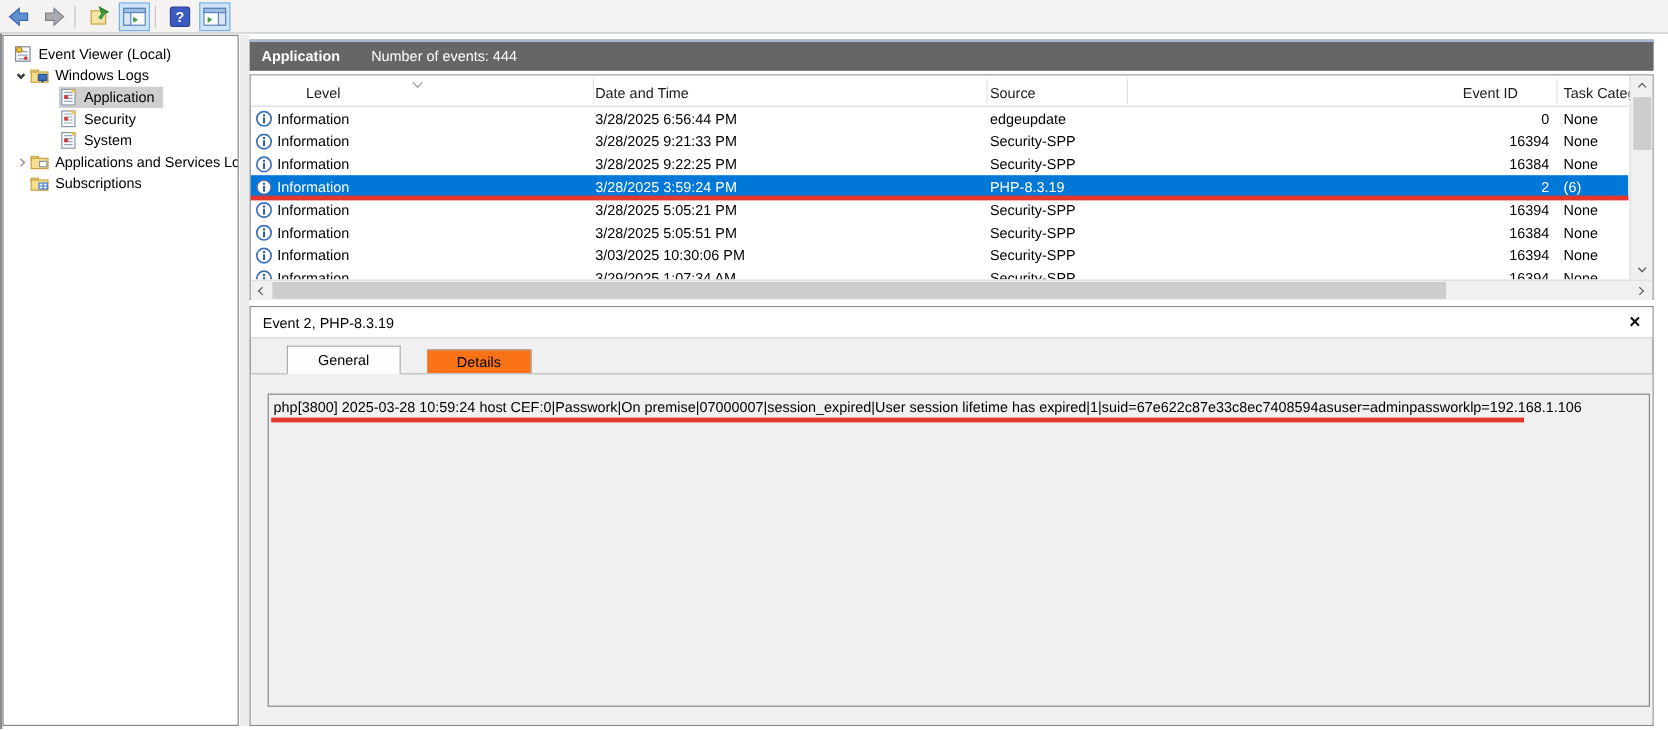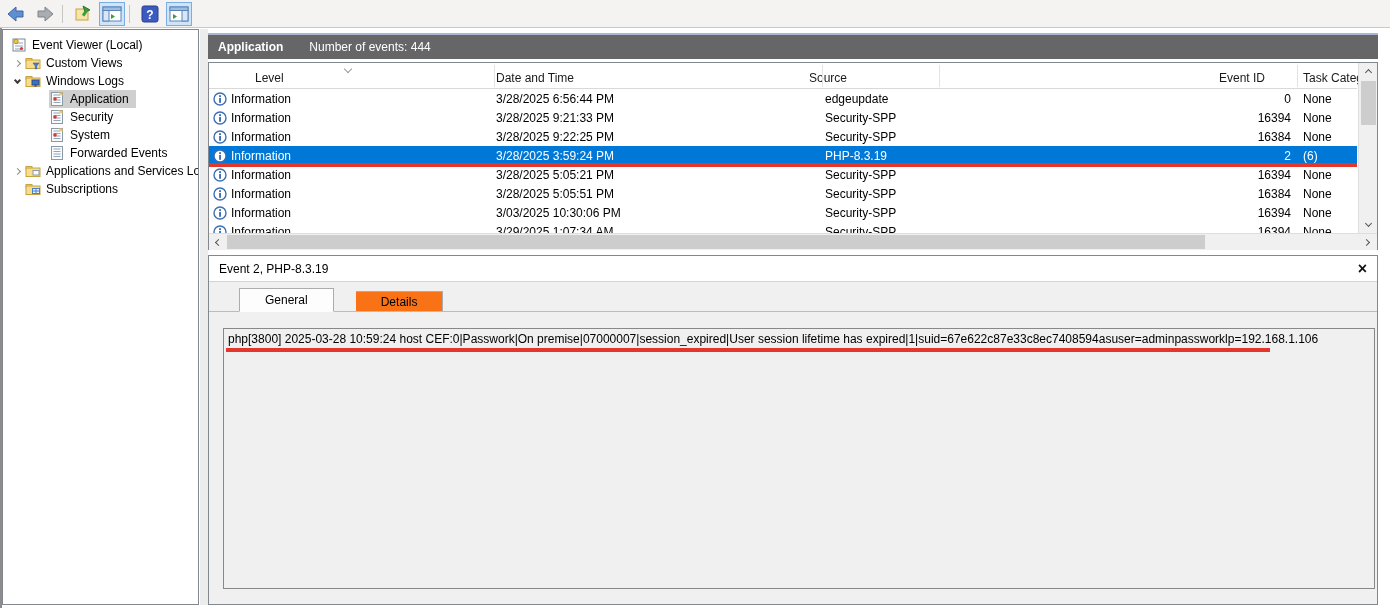--- a/index.html
+++ b/index.html
@@ -168,33 +168,20 @@
           <line x1="4" y1="6" x2="12" y2="6" stroke="#93a5b8"></line>
           <line x1="4" y1="9" x2="12" y2="9" stroke="#93a5b8"></line>
           <line x1="4" y1="12" x2="10" y2="12" stroke="#93a5b8"></line>
           <circle cx="5" cy="4.5" r="2.2" fill="#f3c642" stroke="#b98f1e"></circle>
           <circle cx="10.5" cy="11.5" r="1.6" fill="#d23b3b"></circle>
         </svg>
       </span>
       <span class="lbl">Event Viewer (Local)</span>
     </div>
 
-    <div class="tree-row pad-d1">
-      <span class="chev-box">
-          <span class="chev-r"></span>
-        </span>
-      <span class="ticon">
-        <svg width="16" height="16" viewBox="0 0 16 16">
-          <rect x="1" y="3.5" width="6" height="3" fill="#f6de8d" stroke="#c9a23f"></rect>
-          <rect x="1" y="5" width="14" height="8.5" fill="#f6de8d" stroke="#c9a23f"></rect>
-          <polygon points="8,8 14,8 11.7,11 11.7,14 10.3,14 10.3,11" fill="#4a7fd0" stroke="#2d5da8" stroke-width="0.6"></polygon>
-        </svg>
-      </span>
-      <span class="lbl">Custom Views</span>
-    </div>
 
     <div class="tree-row pad-d1">
       <span class="chev-box">
           <span class="chev-d"></span>
         </span>
       <span class="ticon">
         <svg width="16" height="16" viewBox="0 0 16 16">
           <rect x="1" y="3.5" width="6" height="3" fill="#f6de8d" stroke="#c9a23f"></rect>
           <rect x="1" y="5" width="14" height="8.5" fill="#f6de8d" stroke="#c9a23f"></rect>
           <rect x="7" y="7" width="7" height="5" fill="#3f6fbf" stroke="#274f93"></rect>
@@ -245,32 +232,20 @@
           <line x1="4.5" y1="6.5" x2="11.5" y2="6.5" stroke="#93a5b8"></line>
           <line x1="4.5" y1="9" x2="11.5" y2="9" stroke="#93a5b8"></line>
           <line x1="4.5" y1="11.5" x2="11.5" y2="11.5" stroke="#93a5b8"></line>
           <polygon points="9,1.5 13.5,1.5 13.5,5" fill="#f3c642"></polygon>
           <circle cx="6" cy="8" r="1.8" fill="#d23b3b"></circle>
         </svg>
       </span>
       <span class="lbl">System</span>
     </div>
 
-    <div class="tree-row pad-d2">
-      <span class="ticon">
-        <svg width="16" height="16" viewBox="0 0 16 16">
-          <rect x="2.5" y="1.5" width="11" height="13" fill="#fafbfc" stroke="#8a99a8"></rect>
-          <line x1="4.5" y1="4" x2="11.5" y2="4" stroke="#93a5b8"></line>
-          <line x1="4.5" y1="6.5" x2="11.5" y2="6.5" stroke="#93a5b8"></line>
-          <line x1="4.5" y1="9" x2="11.5" y2="9" stroke="#93a5b8"></line>
-          <line x1="4.5" y1="11.5" x2="11.5" y2="11.5" stroke="#93a5b8"></line>
-        </svg>
-      </span>
-      <span class="lbl">Forwarded Events</span>
-    </div>
 
     <div class="tree-row pad-d1">
       <span class="chev-box">
           <span class="chev-r"></span>
         </span>
       <span class="ticon">
         <svg width="16" height="16" viewBox="0 0 16 16">
           <rect x="1" y="3.5" width="6" height="3" fill="#f6de8d" stroke="#c9a23f"></rect>
           <rect x="1" y="5" width="14" height="8.5" fill="#f6de8d" stroke="#c9a23f"></rect>
           <rect x="8" y="7.5" width="6" height="4.5" fill="#fdfdfd" stroke="#8a99a8"></rect>
@@ -299,21 +274,21 @@
   <div class="abs main-header">
     <span class="mh-title">Application</span>
     <span class="mh-sub">Number of events: 444</span>
   </div>
 
   <div class="abs list">
     <div class="list-header">
       <span class="sort-chev"></span>
       <span class="hcell" style="left:6px;margin-left:40px;">Level</span>
       <span class="hcell" style="left:287px;">Date and Time</span>
-      <span class="hcell" style="left:600px;">Source</span>
+      <span class="hcell" style="left:616px;">Source</span>
       <span class="hcell" style="left:1010px;">Event ID</span>
       <span class="hcell" style="left:1094px;">Task Categ</span>
       <span class="hsep" style="left:285px;"></span>
       <span class="hsep" style="left:613px;"></span>
       <span class="hsep" style="left:730px;"></span>
       <span class="hsep" style="left:1088px;"></span>
     </div>
 
     <div class="rows">
 

